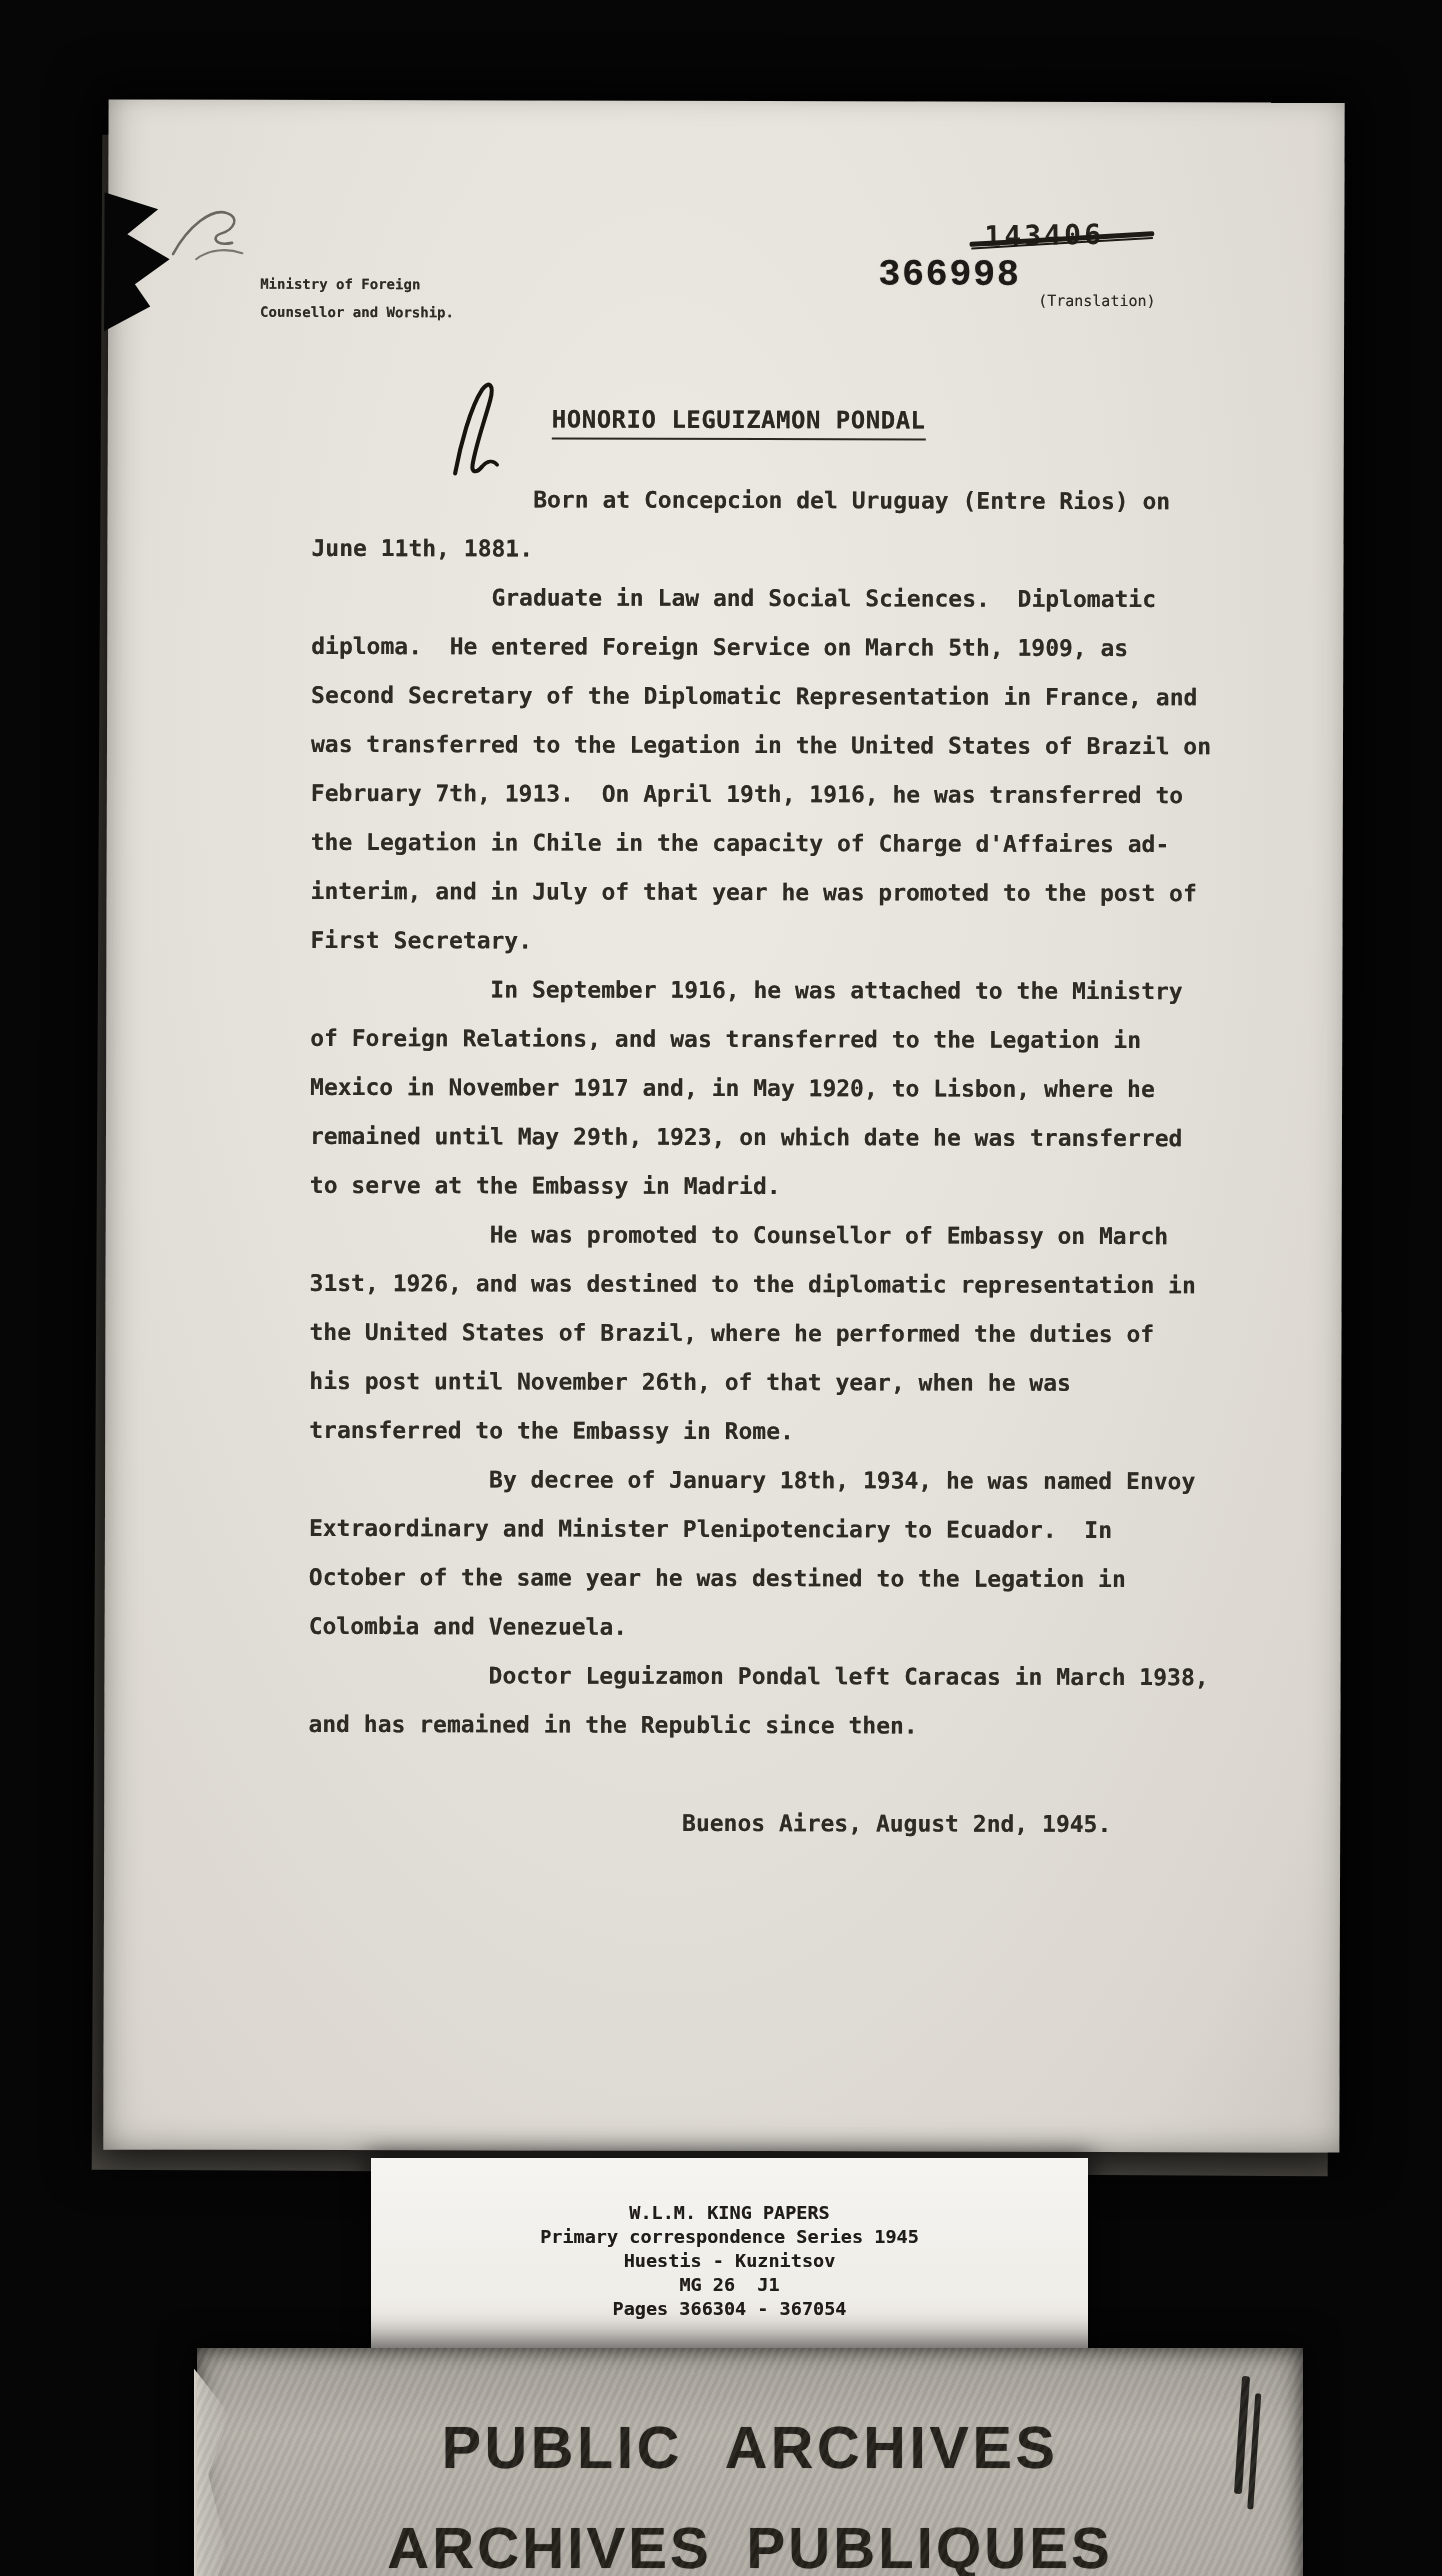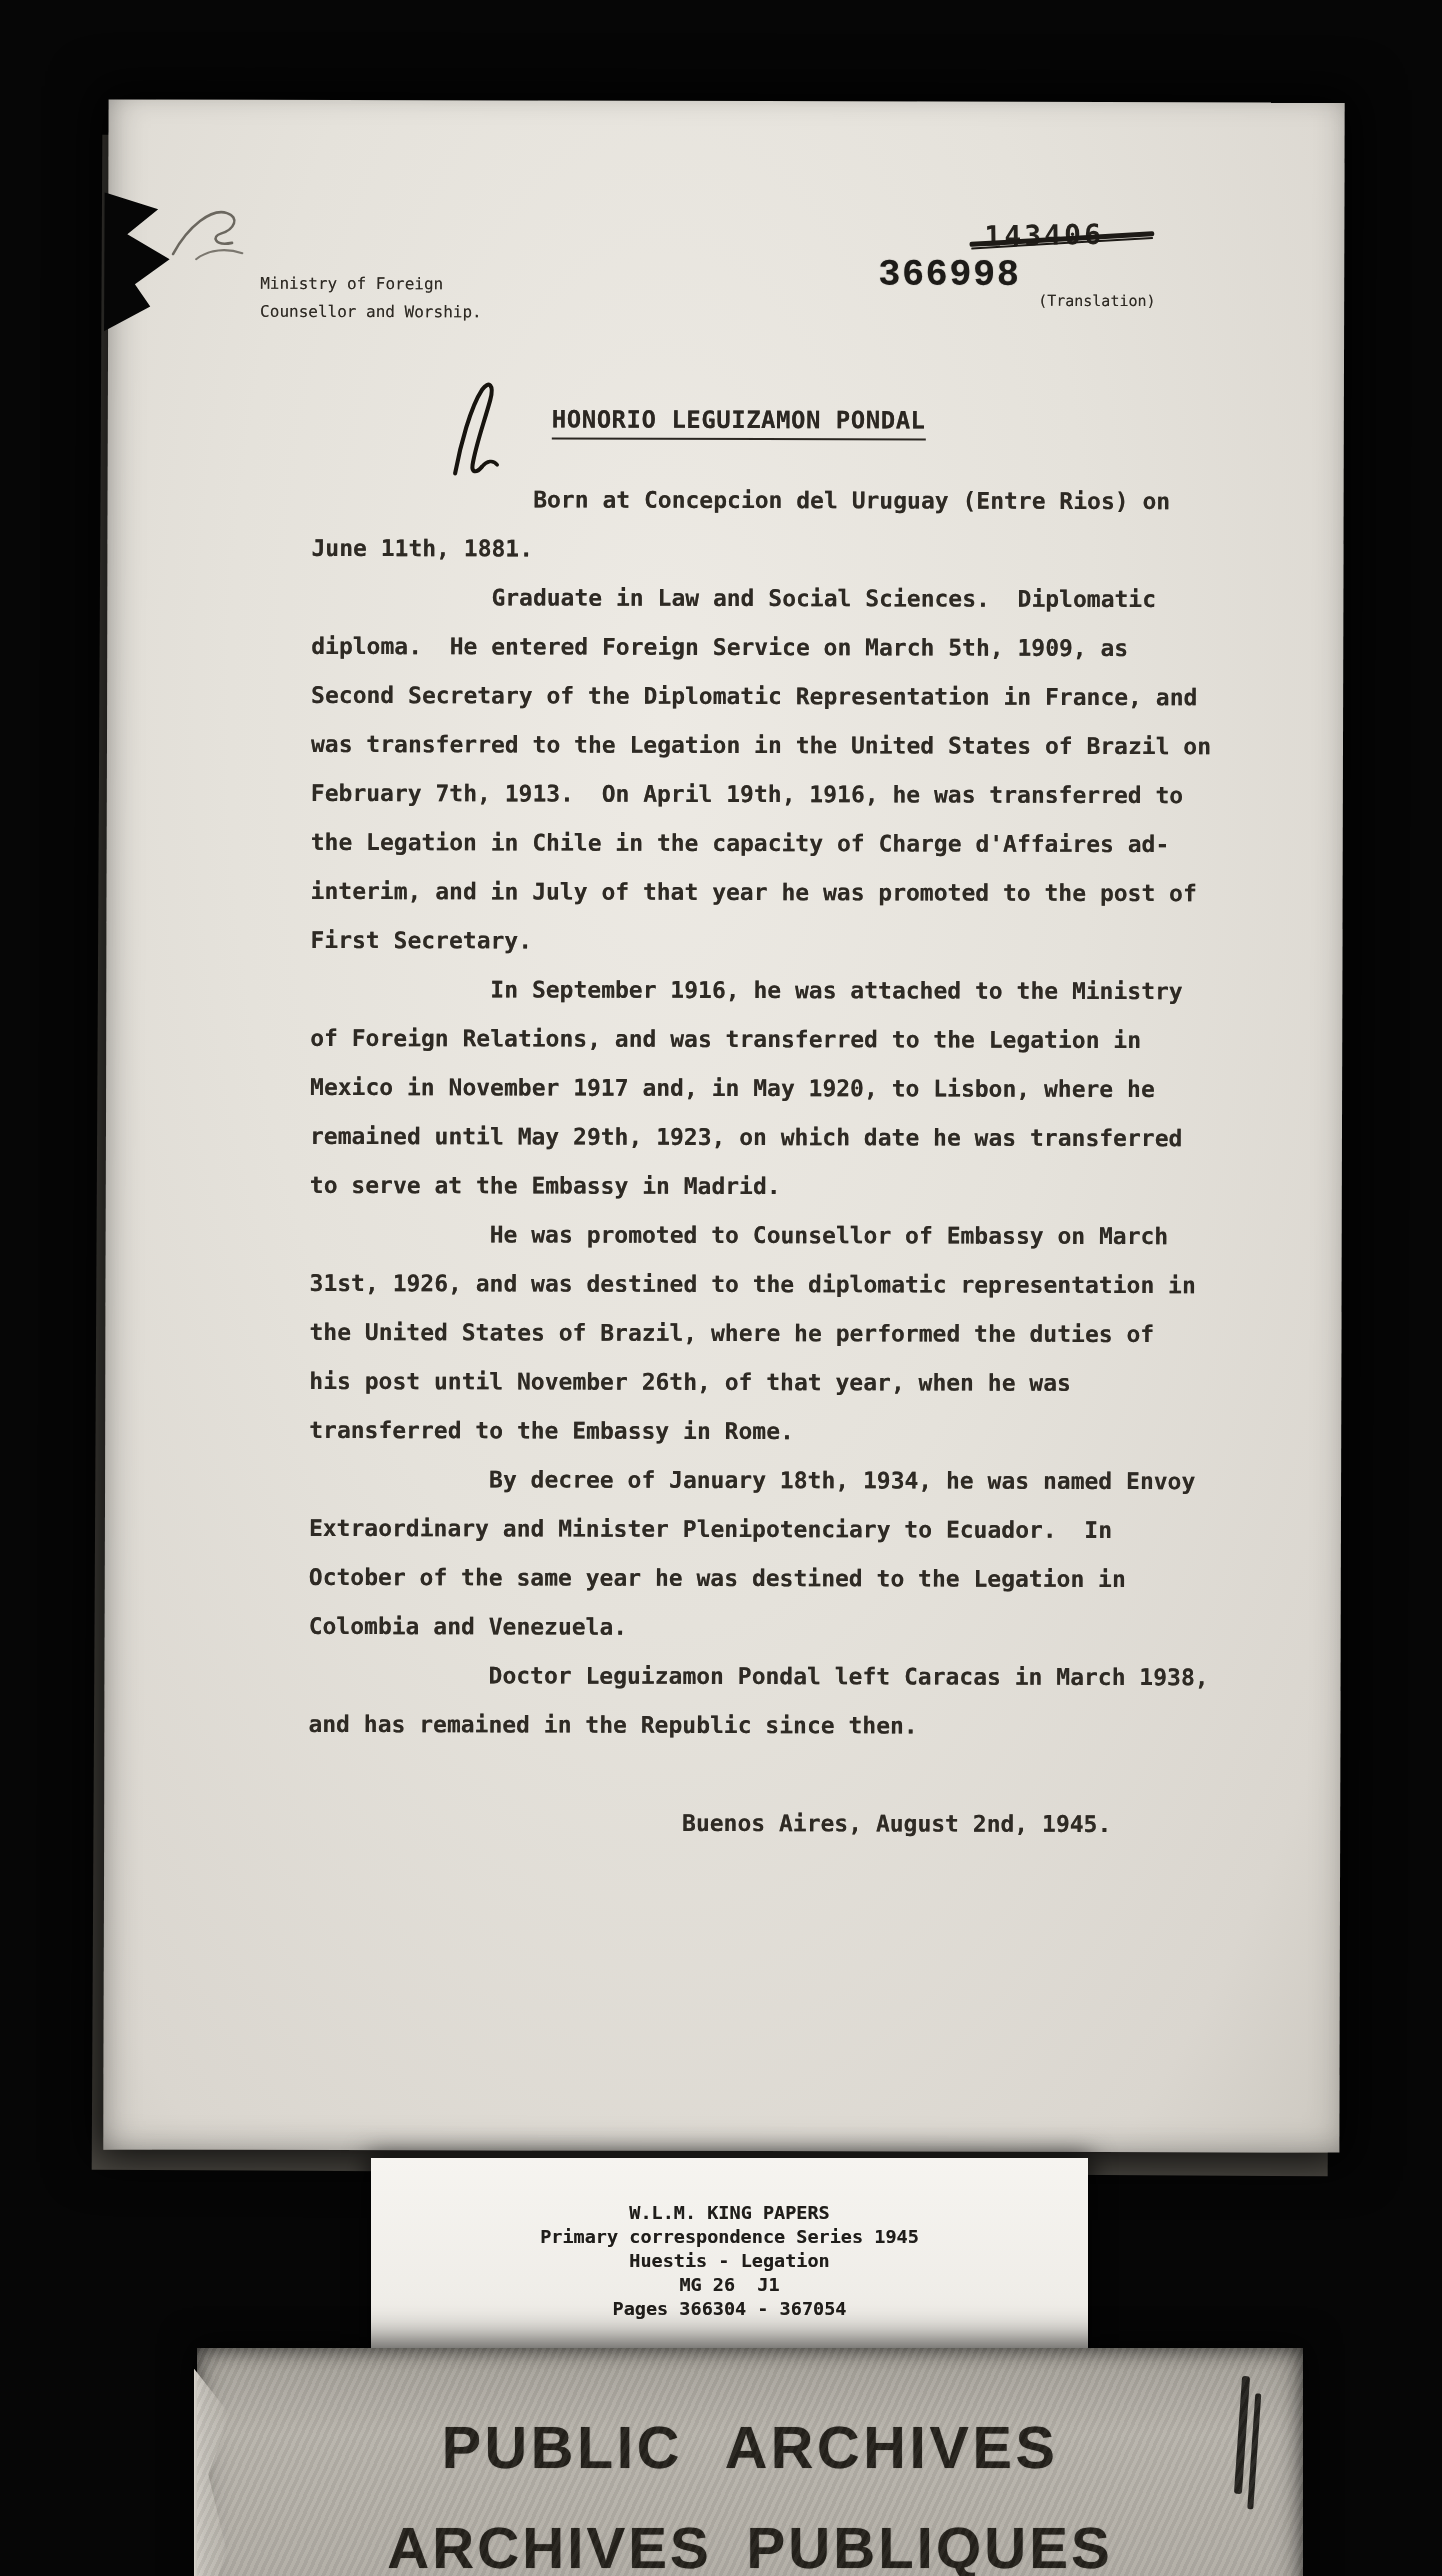--- a/index.html
+++ b/index.html
@@ -18,21 +18,21 @@
       inset -9.3px -12.4px 36px -15.5px rgba(0,0,0,.30);
     transform:rotate(.15deg);}
 
   .torn-corner{position:absolute;left:-4.1px;top:93px;width:77px;height:139px;background:#060606;
     clip-path:polygon(0 0,70% 12%,30% 30%,85% 48%,40% 66%,60% 82%,0 100%);}
 
   .pencil-mark{position:absolute;left:57px;top:98px;}
   .flourish{position:absolute;left:332px;top:278px;}
 
   .letterhead{position:absolute;left:152px;top:170px;}
-  .lh-line{font-weight:normal;font-size:16px;line-height:28px;white-space:pre;
+  .lh-line{font-weight:bold;font-size:14px;line-height:28px;white-space:pre;
     color:#2e2a24;text-shadow:0 0 0.5px rgba(45,40,32,.55);}
 
   .crossed{position:absolute;left:876px;top:117px;font-weight:bold;font-size:28px;
     letter-spacing:3.1px;color:#26231e;transform:rotate(-1deg);}
   .strike{position:absolute;left:-15.5px;top:17.5px;width:185px;height:4.6px;background:#1d1a16;
     transform:rotate(-2.5deg);border-radius:2.1px;box-shadow:0 4.1px 0 -1.5px #1d1a16;}
 
   .stampnum{position:absolute;left:770px;top:152px;font-weight:bold;font-size:37px;
     letter-spacing:1.5px;color:#1d1b18;text-shadow:0 0 1px rgba(30,28,24,.5);font-family:Liberation Mono, monospace;}
 
@@ -143,21 +143,21 @@
         <div class="doc-line">and has remained in the Republic since then.</div>
         <div class="doc-line"></div>
         <div class="doc-line">                           Buenos Aires, August 2nd, 1945.</div>
       </div>
   </div>
 
   <div class="card">
     <div class="card-text">
         <div class="card-line">W.L.M. KING PAPERS</div>
         <div class="card-line">Primary correspondence Series 1945</div>
-        <div class="card-line">Huestis - Legation</div>
+        <div class="card-line">Huestis - Kuznitsov</div>
         <div class="card-line">MG 26  J1</div>
         <div class="card-line">Pages 366304 - 367054</div>
       </div>
   </div>
 
   <div class="stamp">
     <div class="stamp-edge"></div>
     <div class="stamp-mark"></div>
     <div class="stamp-line stamp-line1">PUBLIC ARCHIVES</div>
     <div class="stamp-line stamp-line2">ARCHIVES PUBLIQUES</div>

